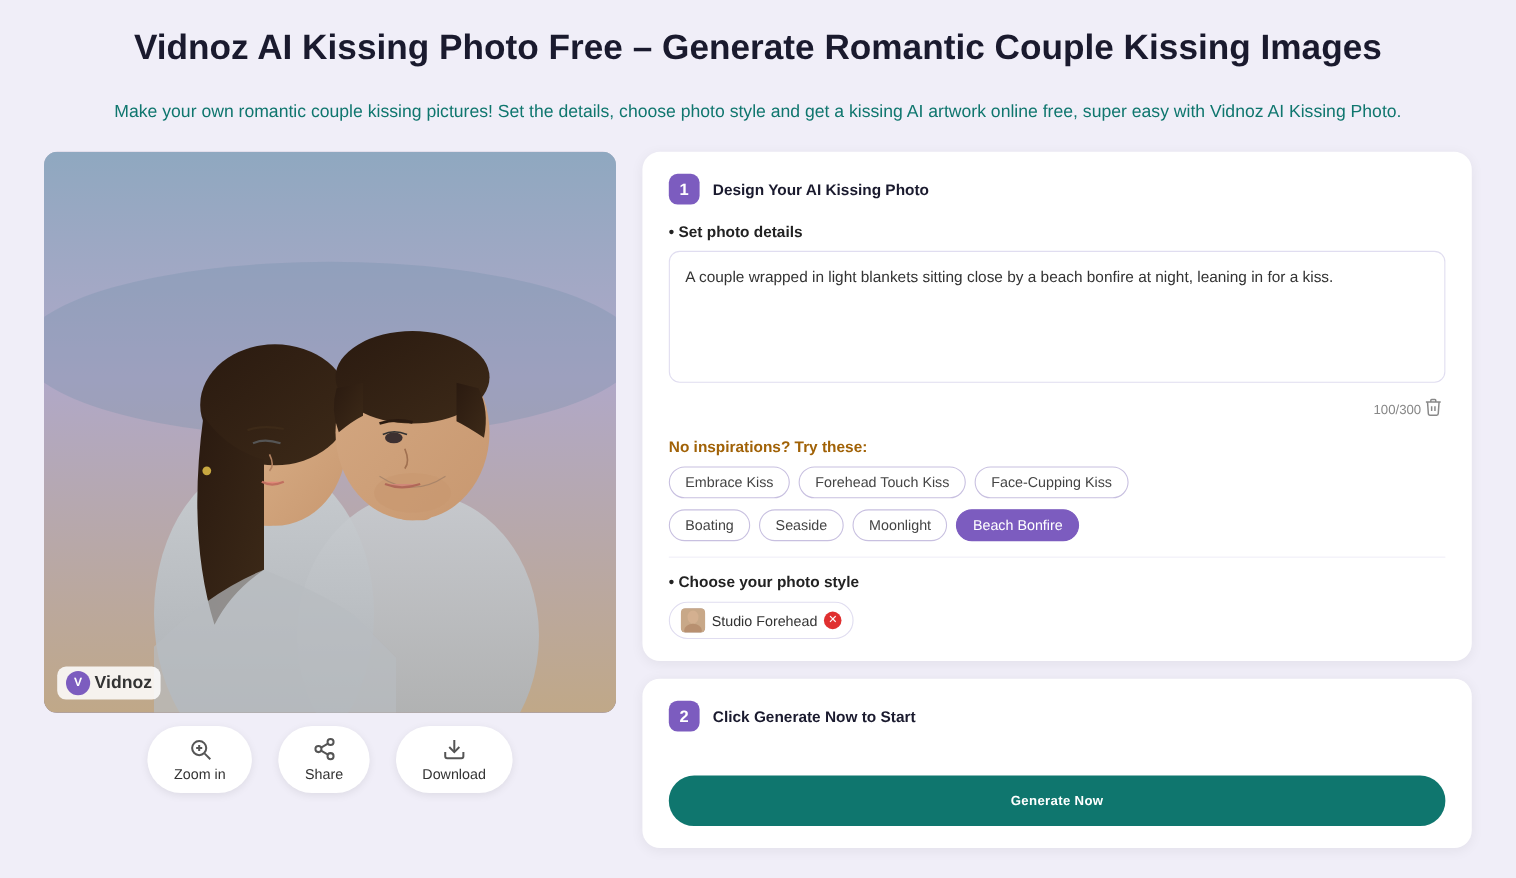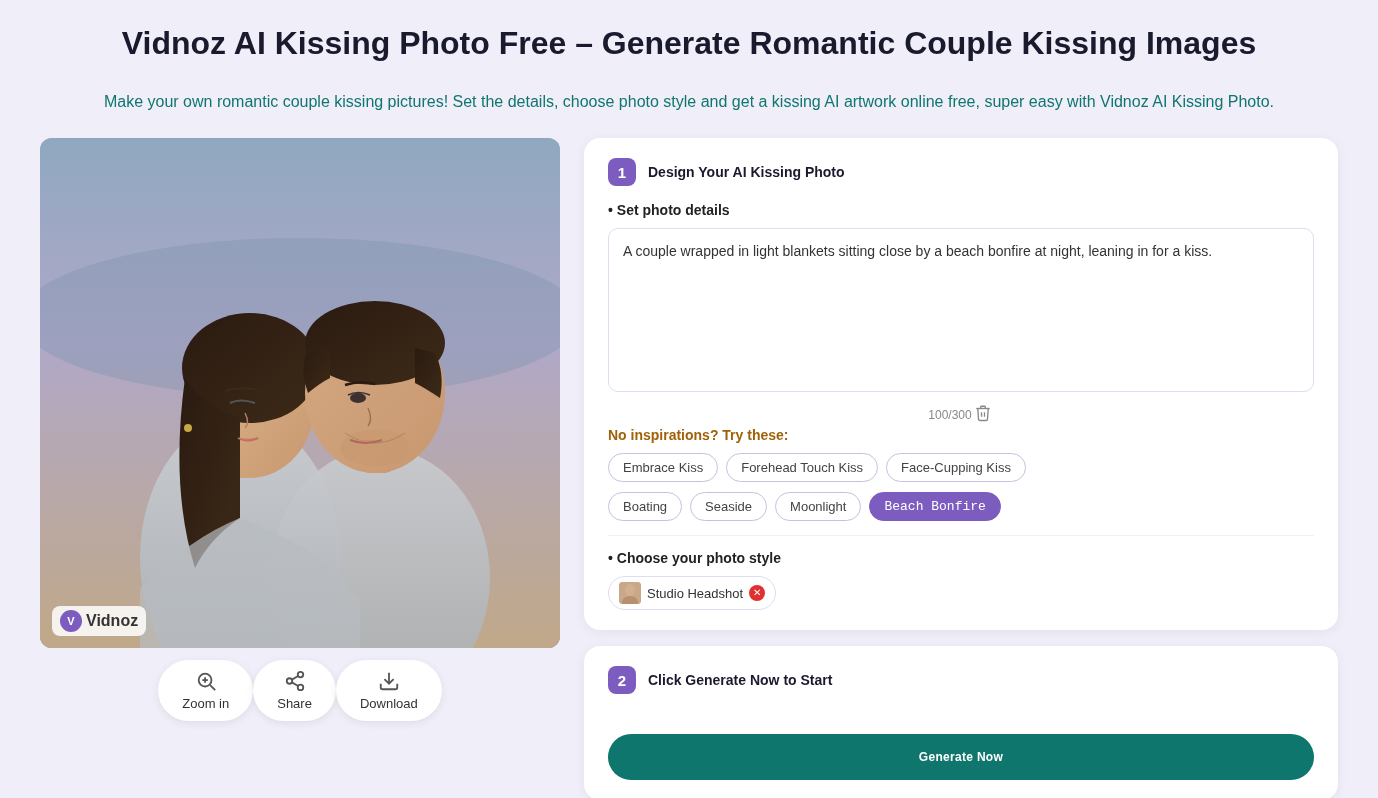--- a/index.html
+++ b/index.html
@@ -81,20 +81,21 @@
       font-size: 11px;
       font-weight: bold;
     }
     .vidnoz-text {
       font-size: 16px;
       font-weight: 600;
       color: #333;
     }
     .image-actions {
       display: flex;
+      gap: 24px;
       margin-top: 12px;
       align-items: center;
     }
     .action-btn {
       display: flex;
       flex-direction: column;
       align-items: center;
       gap: 4px;
       background: white;
       border: none;
@@ -150,36 +151,37 @@
       font-size: 14px;
       font-weight: 600;
       color: #222;
       margin-bottom: 10px;
     }
     .section-label::before {
       content: '• ';
     }
     .photo-details-textarea {
       width: 100%;
-      height: 164px;
+      height: 120px;
       border: 1.5px solid #e0ddf0;
       border-radius: 10px;
       padding: 12px 14px;
       font-size: 14px;
       color: #333;
       resize: none;
       font-family: inherit;
       line-height: 1.5;
       outline: none;
     }
     .textarea-footer {
       display: flex;
-      justify-content: center;
+      justify-content: flex-end;
       align-items: center;
       margin-top: 6px;
+      margin-bottom: 14px;
     }
     .char-count {
       font-size: 12px;
       color: #888;
     }
     .clear-btn {
       background: none;
       border: none;
       cursor: pointer;
       color: #888;
@@ -208,21 +210,20 @@
       font-size: 13px;
       color: #444;
       cursor: pointer;
       font-family: inherit;
       transition: all 0.15s;
     }
     .tag-btn.active {
       background: #7c5cbf;
       color: white;
       border-color: #7c5cbf;
-      font-family: Liberation Mono, monospace;
     }
     .divider {
       height: 1px;
       background: #f0eef8;
       margin: 14px 0;
     }
     .photo-style-section {}
     .style-tag {
       display: inline-flex;
       align-items: center;
@@ -447,21 +448,21 @@
         <div class="photo-style-section">
           <div class="section-label">Choose your photo style</div>
           <div class="style-tag">
             <div class="style-thumb">
               <svg width="22" height="22" viewBox="0 0 22 22">
                 <rect width="22" height="22" fill="#c8a888"></rect>
                 <ellipse cx="11" cy="8" rx="5" ry="6" fill="#d4b090"></ellipse>
                 <ellipse cx="11" cy="20" rx="8" ry="6" fill="#b89070"></ellipse>
               </svg>
             </div>
-            <span>Studio Headshot</span>
+            <span>Studio Forehead</span>
             <button class="style-remove">✕</button>
           </div>
         </div>
       </div>
 
       <div class="generate-card panel-card">
         <div class="panel-header">
           <div class="step-badge">2</div>
           <span class="panel-title">Click Generate Now to Start</span>
         </div>

